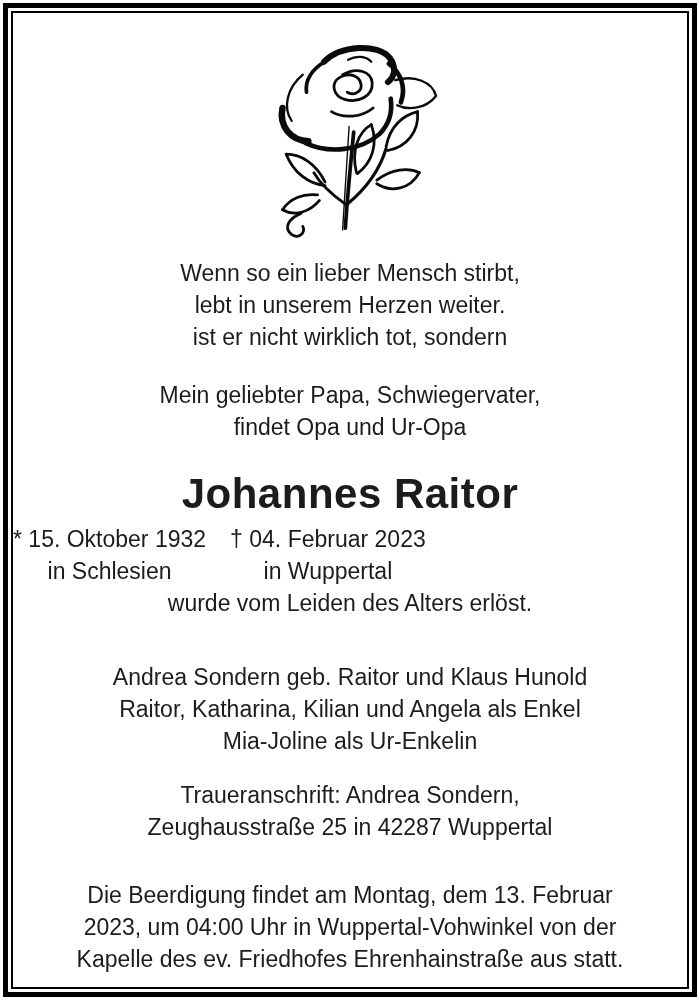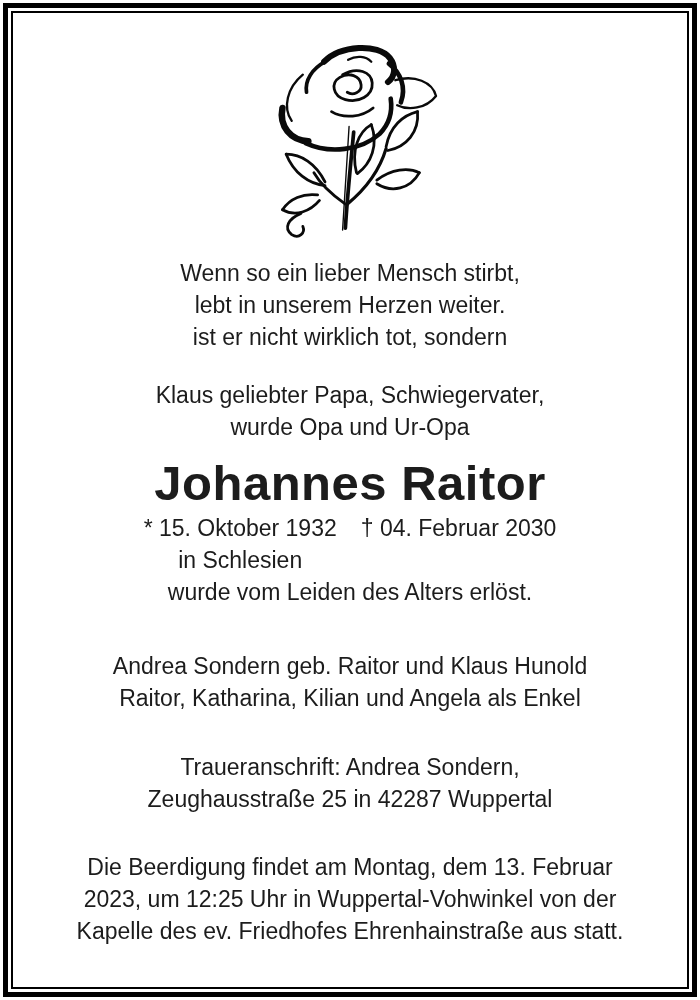--- a/index.html
+++ b/index.html
@@ -31,36 +31,36 @@
     text-align: center;
     font-size: 23px;
     line-height: 32px;
   }
   .rose-wrap { margin-top: 8px; height: 222px; }
   .rose-wrap svg { display: block; margin: 0 auto; }
 
   .poem        { margin-top: 14px; }
   .dedication  { margin-top: 26px; }
   .name {
-    margin-top: 13px;
-    font-size: 49px;
+    margin-top: 24px;
+    font-size: 42px;
     line-height: 54px;
     font-weight: bold;
     letter-spacing: 0.5px;
   }
   .dates {
     margin-top: 2px;
     display: flex;
-    justify-content: center;
+    justify-content: flex-start;
     gap: 24px;
   }
   .date-col { text-align: center; }
   .released    { }
   .family      { margin-top: 42px; }
-  .condolence  { margin-top: 37px; }
+  .condolence  { margin-top: 22px; }
   .funeral     { margin-top: 36px; }
 </style>
 </head>
 <body>
 
 <div class="page">
   <div class="frame-outer"></div>
   <div class="frame-inner"></div>
 
   <div class="content">
@@ -99,48 +99,50 @@
       </svg>
     </div>
 
     <div class="poem">
       <div>Wenn so ein lieber Mensch stirbt,</div>
       <div>lebt in unserem Herzen weiter.</div>
       <div>ist er nicht wirklich tot, sondern</div>
     </div>
 
     <div class="dedication">
-      <div>Klaus geliebter Papa, Schwiegervater,</div>
-      <div>wurde Opa und Ur-Opa</div>
+      <div>Mein geliebter Papa, Schwiegervater,</div>
+      <div>findet Opa und Ur-Opa</div>
     </div>
 
     <div class="name">Johannes Raitor</div>
 
     <div class="dates">
       <div class="date-col">
         <div><span>*</span> <span>15. Oktober 1932</span></div>
         <div>in Schlesien</div>
       </div>
       <div class="date-col">
-        <div><span>†</span> <span>04. Februar 2030</span></div>
+        <div><span>†</span> <span>04. Februar 2023</span></div>
+        <div>in Wuppertal</div>
       </div>
     </div>
 
     <div class="released">wurde vom Leiden des Alters erlöst.</div>
 
     <div class="family">
       <div>Andrea Sondern geb. Raitor und Klaus Hunold</div>
       <div>Raitor, Katharina, Kilian und Angela als Enkel</div>
+      <div>Mia-Joline als Ur-Enkelin</div>
     </div>
 
     <div class="condolence">
       <div>Traueranschrift: Andrea Sondern,</div>
       <div>Zeughausstraße 25 in 42287 Wuppertal</div>
     </div>
 
     <div class="funeral">
       <div>Die Beerdigung findet am Montag, dem 13. Februar</div>
-      <div>2023, um 12:25 Uhr in Wuppertal-Vohwinkel von der</div>
+      <div>2023, um 04:00 Uhr in Wuppertal-Vohwinkel von der</div>
       <div>Kapelle des ev. Friedhofes Ehrenhainstraße aus statt.</div>
     </div>
 
   </div>
 </div>
 
 </body></html>

